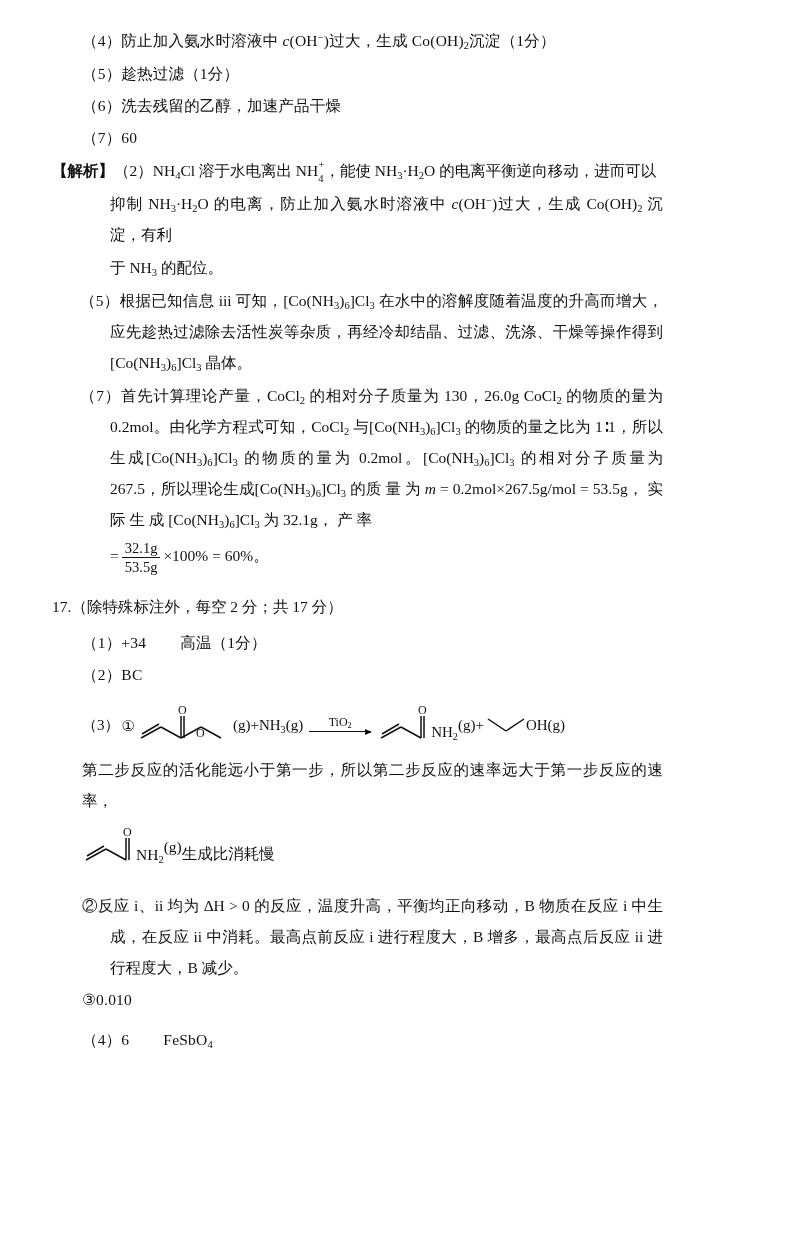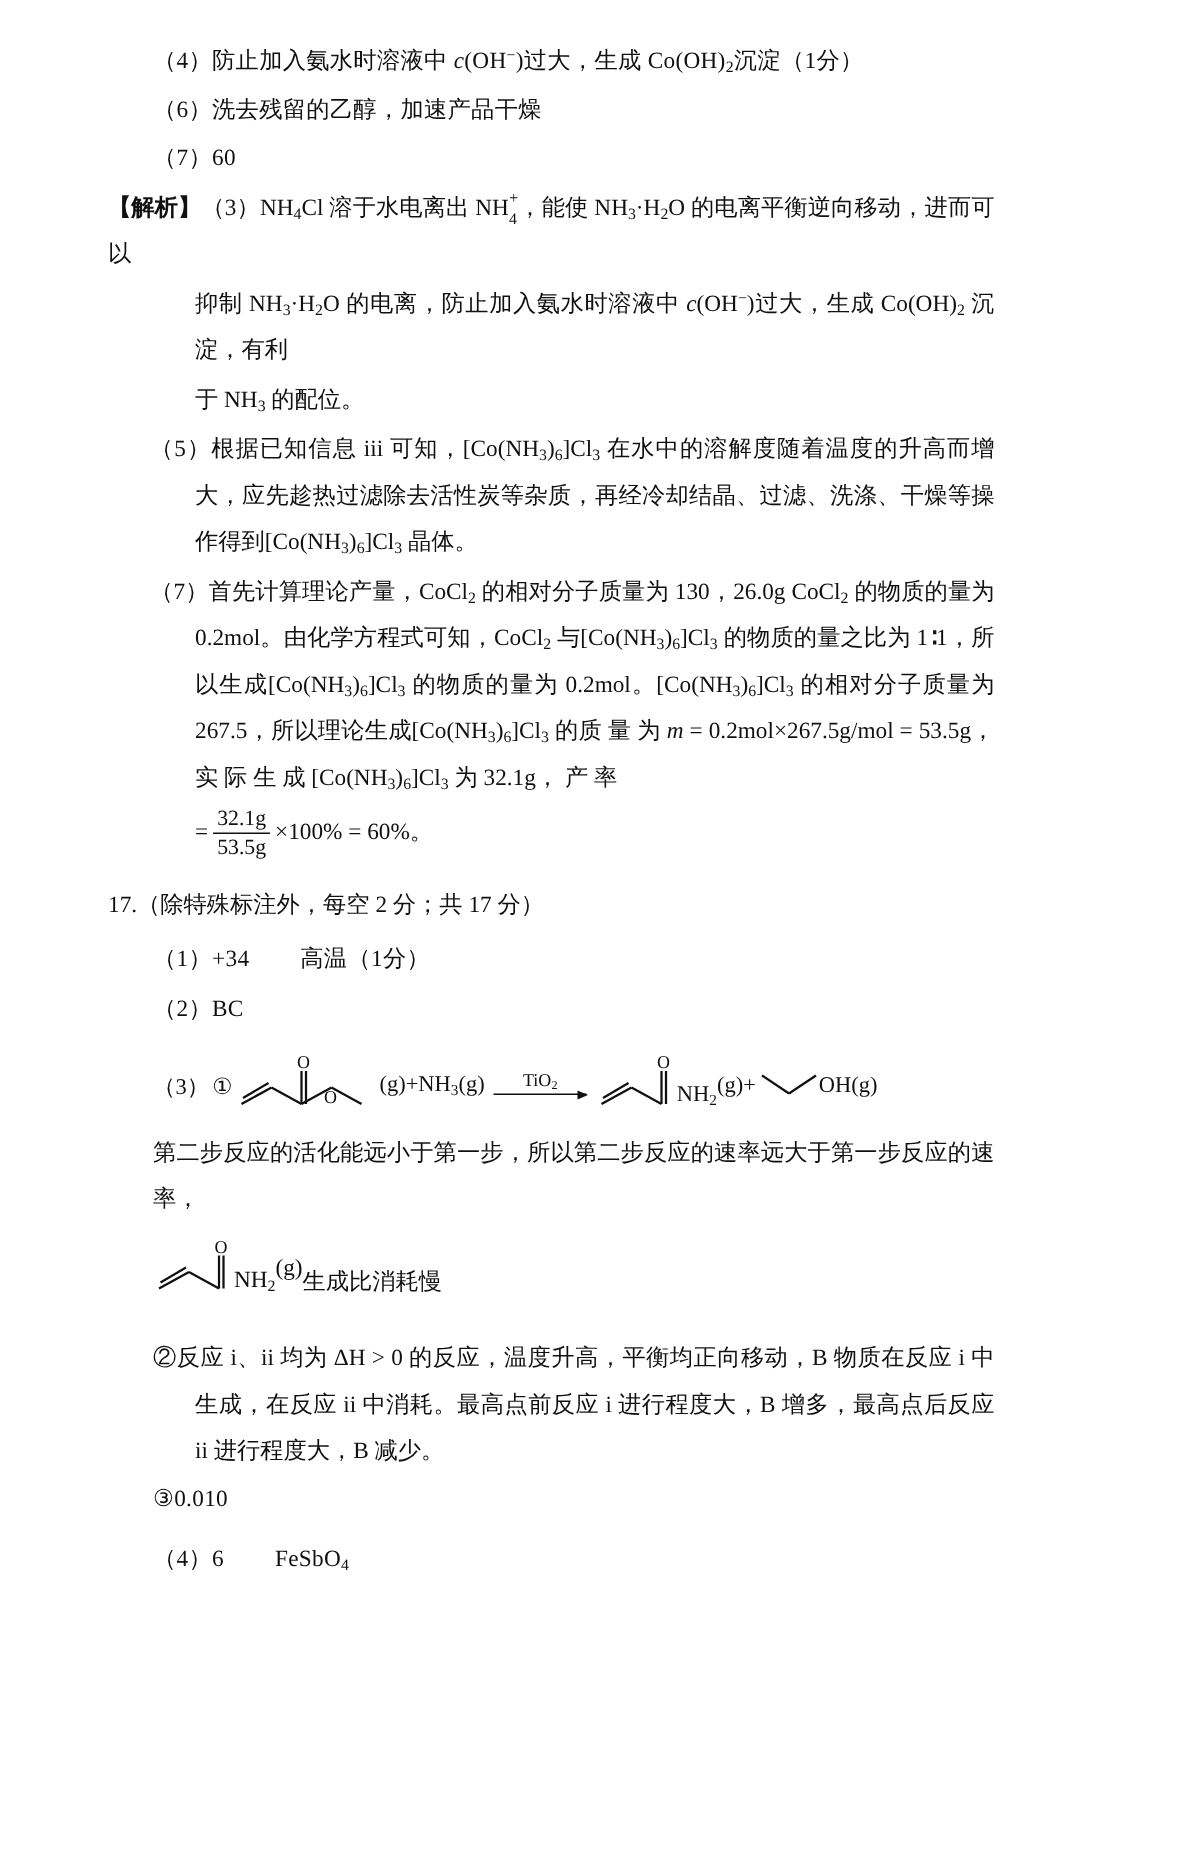--- a/index.html
+++ b/index.html
@@ -9,21 +9,21 @@
     background:#ffffff;
     font-family:"Liberation Serif","DejaVu Serif",serif;
     color:#101010;
     position:relative;
   }
   .page{
     width:715px;
     min-height:1241px;
     position:relative;
     box-sizing:border-box;
-    padding:26px 52px 10px 72px;
+    padding:26px 52px 10px 52px;
   }
   .line{
     font-size:15.5px;
     line-height:1.95;
     margin:0 0 2px 0;
     letter-spacing:0.2px;
   }
   .indent1{ padding-left:30px; }
   .indent2{ padding-left:58px; }
   .blk{ margin-top:8px; }
@@ -114,31 +114,34 @@
 </style>
 </head>
 <body>
 
 <div class="page">
 
   <div class="line indent1">
     <span>（4）</span><span>防止加入氨水时溶液中 </span><i style="font-style:italic">c</i><span>(OH</span><sup>−</sup><span>)</span><span>过大，生成 Co(OH)</span><sub>2</sub><span>沉淀（1分）</span>
   </div>
 
+  <div class="line indent1">
+    <span>（5）</span><span>趁热过滤（1分）</span>
+  </div>
 
   <div class="line indent1">
     <span>（6）</span><span>洗去残留的乙醇，加速产品干燥</span>
   </div>
 
   <div class="line indent1">
     <span>（7）</span><span>60</span>
   </div>
 
   <div class="para blk" style="padding-left:0;">
-    <span class="bold">【解析】</span><span>（3）NH</span><sub>4</sub><span>Cl 溶于水电离出 NH</span><span class="inl"><sub style="display:inline-block;position:relative;top:3px;">4</sub><sup style="display:inline-block;position:relative;top:-3px;margin-left:-5px;">+</sup></span><span>，能使 NH</span><sub>3</sub><span>·H</span><sub>2</sub><span>O 的电离平衡逆向移动，进而可以</span>
+    <span class="bold">【解析】</span><span>（2）NH</span><sub>4</sub><span>Cl 溶于水电离出 NH</span><span class="inl"><sub style="display:inline-block;position:relative;top:3px;">4</sub><sup style="display:inline-block;position:relative;top:-3px;margin-left:-5px;">+</sup></span><span>，能使 NH</span><sub>3</sub><span>·H</span><sub>2</sub><span>O 的电离平衡逆向移动，进而可以</span>
   </div>
 
   <div class="para indent2" style="text-indent:0;">
     抑制 NH<sub>3</sub>·H<sub>2</sub>O 的电离，防止加入氨水时溶液中 <i style="font-style:italic">c</i>(OH<sup>−</sup>)过大，生成 Co(OH)<sub>2</sub> 沉淀，有利
   </div>
   <div class="para indent2" style="text-indent:0;">
     于 NH<sub>3</sub> 的配位。
   </div>
 
   <div class="para p-hang">

